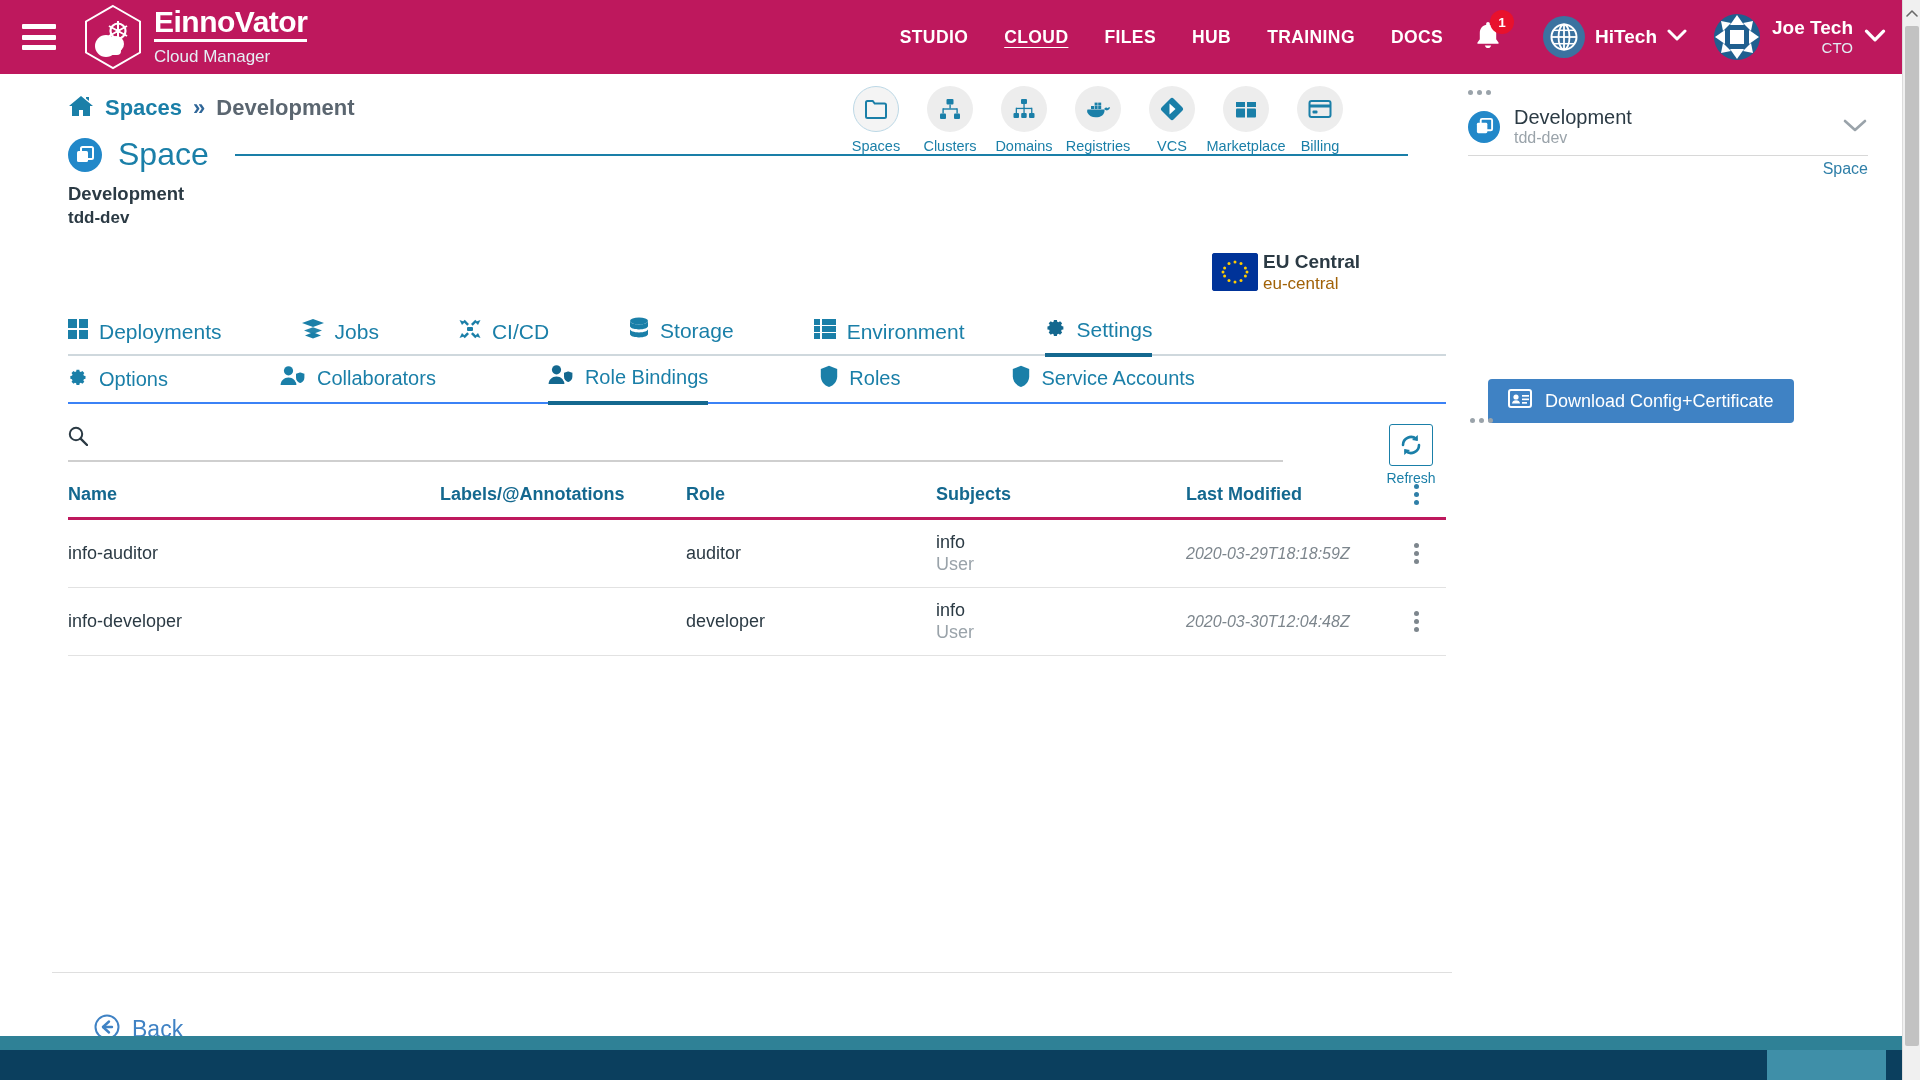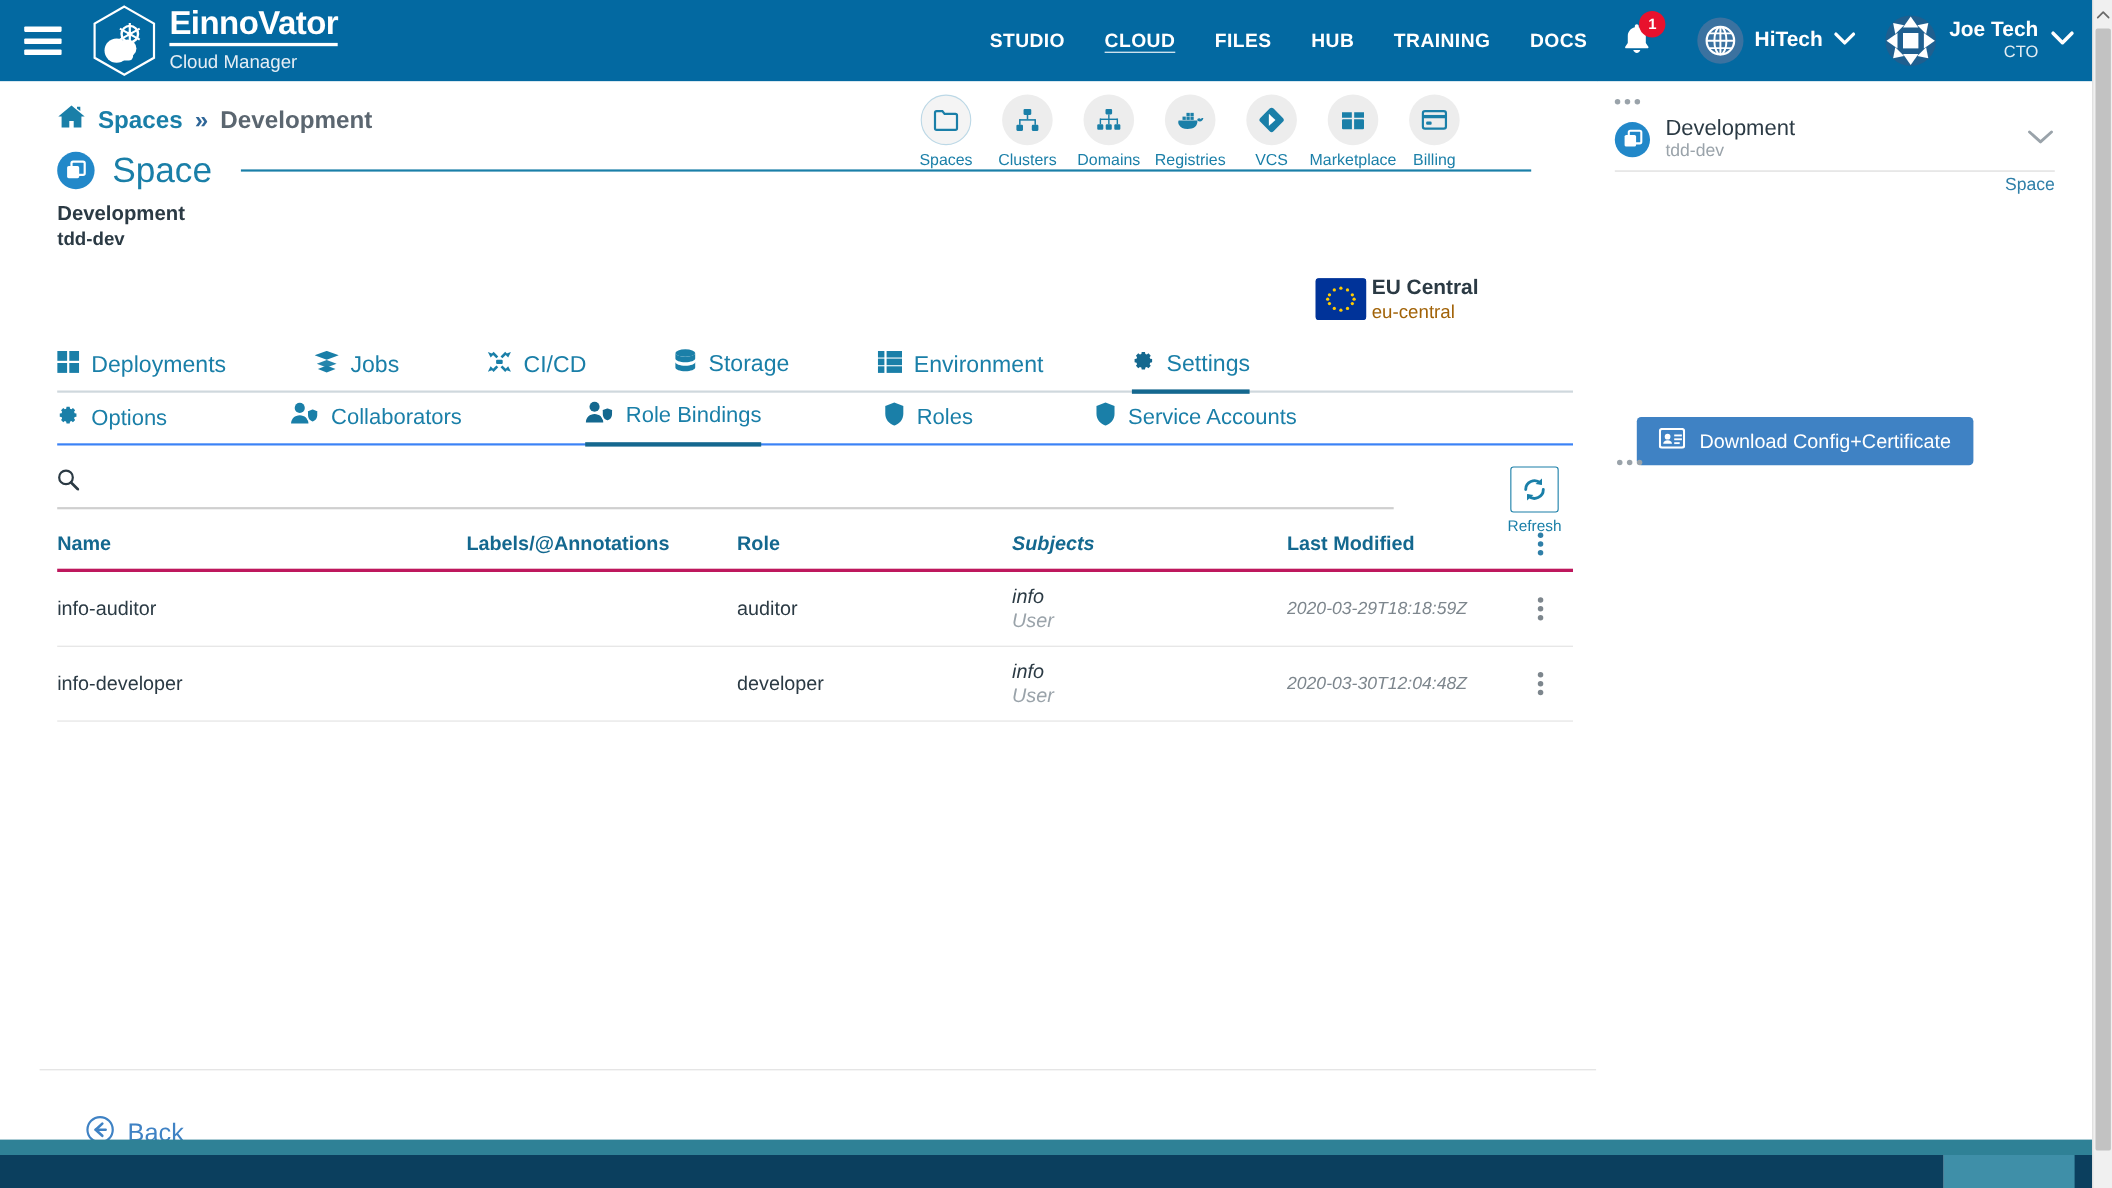--- a/index.html
+++ b/index.html
@@ -7,21 +7,21 @@
     width: 1920px; height: 1080px;
     font-family: "Liberation Sans", sans-serif;
     background: #ffffff;
     overflow: hidden;
   }
 
   
   .topbar {
     position: absolute; top: 0; left: 0;
     width: 1920px; height: 74px;
-    background: #0369a1;
+    background: #be185d;
     display: flex; align-items: center;
   }
   .hamburger {
     width: 34px; height: 26px;
     margin-left: 22px; margin-right: 26px;
     display: flex; flex-direction: column; justify-content: space-between;
     cursor: pointer;
   }
   .hamburger span { display:block; width: 100%; height: 5px; background: #fff; border-radius: 1px; }
 
@@ -75,21 +75,21 @@
     position: absolute; top: 26px; left: 2px; width: 14px; height: 1020px;
     background: #c2c2c2; border-radius: 2px;
   }
   .vscroll .arrow-up {
     position: absolute; top: 3px; left: 0; width: 18px; height: 20px;
     display:flex;align-items:center;justify-content:center;
   }
 
   
   .main {
-    position: absolute; top: 74px; left: 0;
+    position: absolute; top: 74px; left: 16px;
     width: 1452px; height: 960px;
     background: #ffffff;
   }
 
   .breadcrumb { position:absolute; top: 20px; left: 52px; display:flex; align-items:center; gap: 11px; }
   .bc-link { color: #1a7fa8; font-size: 22px; font-weight: bold; text-decoration:none; }
   .bc-sep { color: #2f6698; font-size: 22px; font-weight: bold; }
   .bc-current { color: #5b6670; font-size: 22px; font-weight: bold; }
 
   .page-title-row { position:absolute; top: 62px; left: 52px; display:flex; align-items:center; gap: 16px; width: 1340px; }
@@ -170,21 +170,21 @@
     border-bottom: 3px solid #be185d; padding-bottom: 12px;
   }
   .tbl-head div { font-size: 18px; font-weight: bold; color: #14688f; }
   .tbl-row {
     display:flex; align-items:center;
     border-bottom: 1px solid #e2e2e2; height: 68px;
   }
   .c-name  { width: 372px; }
   .c-lbl   { width: 246px; }
   .c-role  { width: 250px; }
-  .c-subj  { width: 250px; font-style: italic; }
+  .c-subj  { width: 250px; }
   .c-mod   { width: 200px; }
   .c-kebab { width: 60px; display:flex; justify-content:center; }
 
   .cell-name { font-size: 18px; color: #2b3a44; }
   .cell-role { font-size: 18px; color: #2b3a44; }
   .cell-subj-main { font-size: 18px; color: #2b3a44; line-height:1.2; }
   .cell-subj-sub { font-size: 18px; color: #9aa3aa; }
   .cell-mod { font-size: 16px; color: #7d868d; font-style: italic; }
 
   .kebab { display:flex; flex-direction:column; gap:3px; align-items:center; cursor:pointer; }

